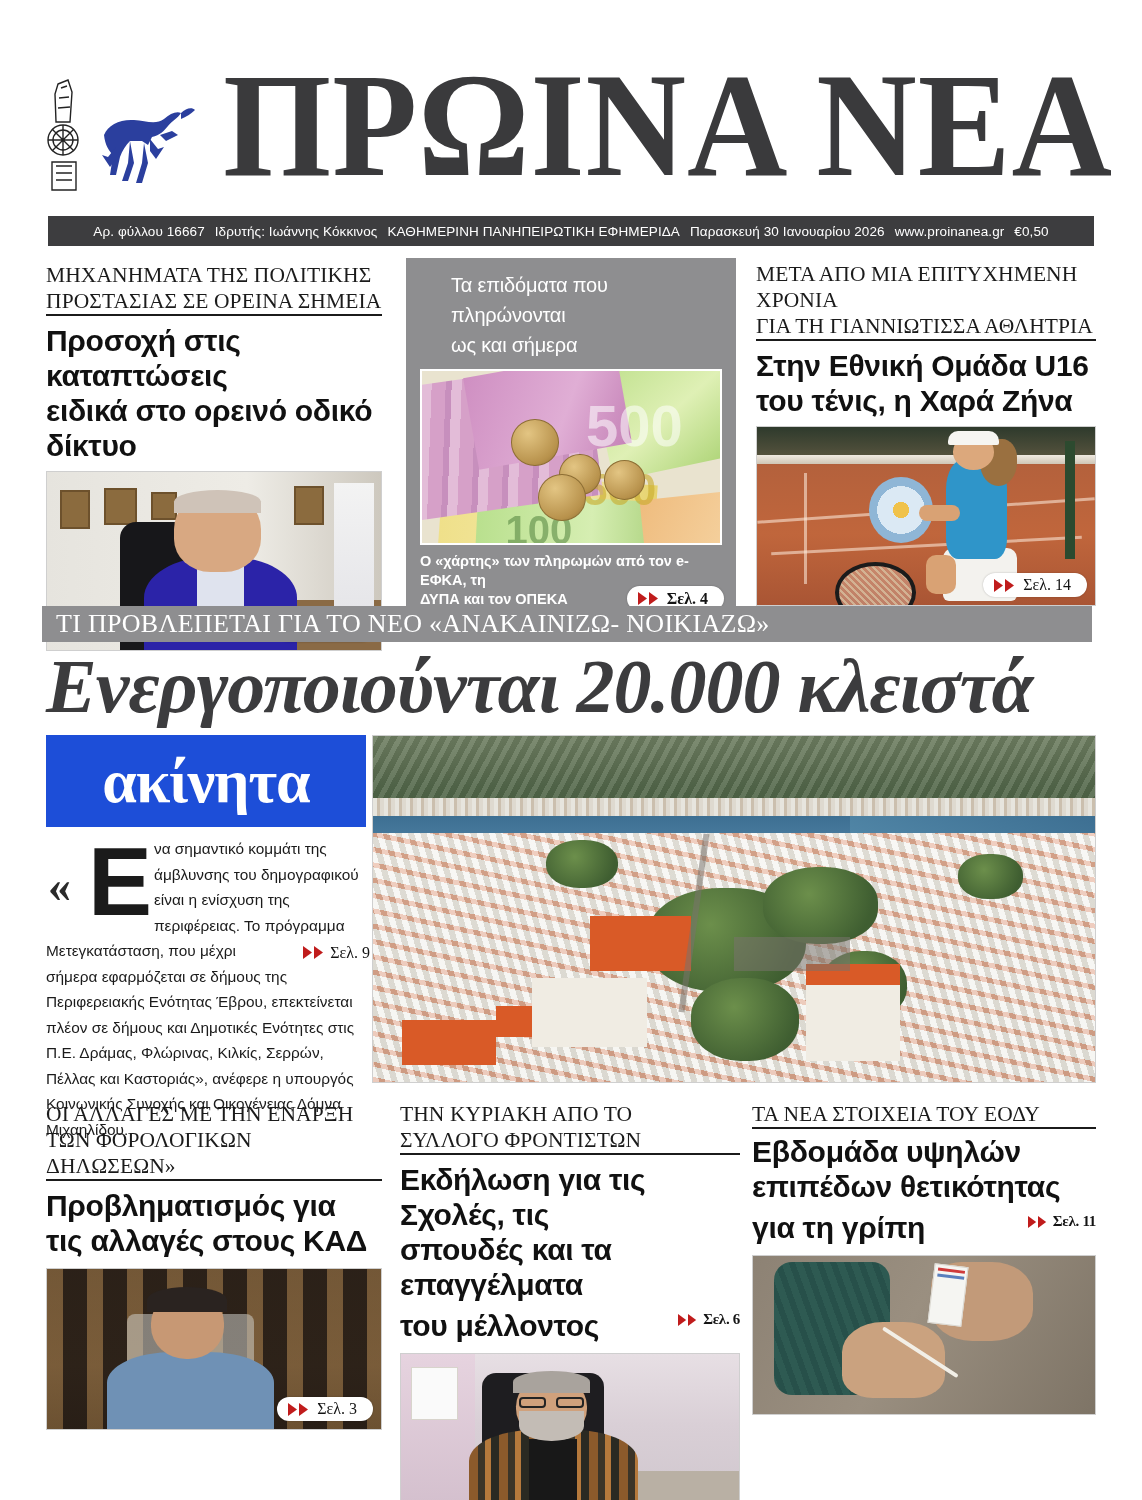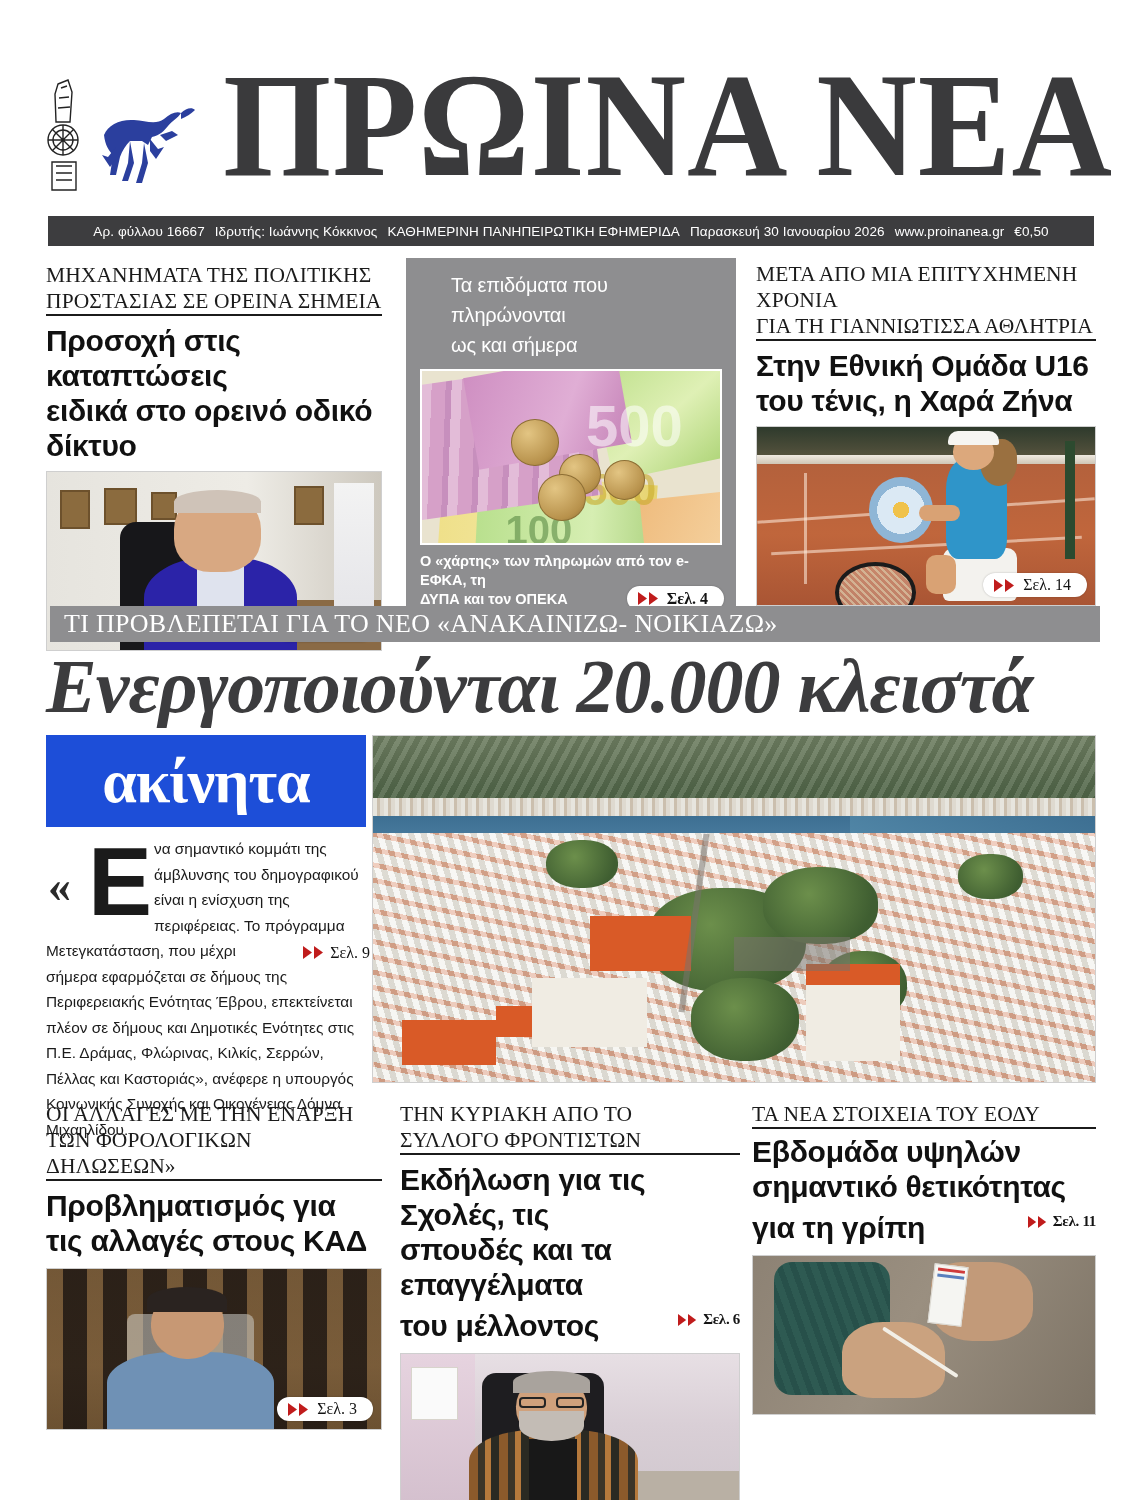--- a/index.html
+++ b/index.html
@@ -76,21 +76,21 @@
   .top-mid .tm-cap {
     margin-top: 7px; color: #ffffff; font-weight: bold;
     font-size: 14.5px; line-height: 19px; min-height: 42px; position: relative;
   }
 
   .top-right { position: absolute; left: 756px; top: 258px; width: 340px; }
   .top-right .photo { width: 340px; height: 180px; margin-top: 8px; }
 
   
   .banner-strip {
-    position: absolute; left: 50px; top: 606px; width: 1050px; height: 36px;
+    position: absolute; left: 42px; top: 606px; width: 1050px; height: 36px;
     background: #8e8e90; display: flex; align-items: center; padding-left: 14px;
   }
   .banner-strip .bs-text {
     font-family: "Liberation Serif", serif; font-size: 26px; color: #ffffff;
     letter-spacing: 0.3px; white-space: nowrap;
   }
   .main-headline {
     position: absolute; left: 46px; top: 643px; width: 1050px; height: 86px;
     font-family: "Liberation Serif", serif; font-style: italic; font-weight: bold;
     font-size: 76px; line-height: 86px; color: #3c3c3e; white-space: nowrap;
@@ -556,21 +556,21 @@
       </div>
     </div>
   </div>
 
   <div class="bot-right">
     <div class="kicker kicker-rule">
       <div>ΤΑ ΝΕΑ ΣΤΟΙΧΕΙΑ ΤΟΥ ΕΟΔΥ</div>
     </div>
     <div class="headline" style="margin-top:5px">
       <div>Εβδομάδα υψηλών</div>
-      <div>σημαντικό θετικότητας</div>
+      <div>επιπέδων θετικότητας</div>
       <div class="hl-row">
         <span>για τη γρίπη</span>
         <span class="pageref inline" style="padding-bottom:6px">
           <span class="arrows">
             <svg width="20" height="12" viewBox="0 0 22 13">
                 <polygon points="0,0 9,6.5 0,13" fill="#c01c1c"></polygon>
                 <polygon points="11,0 20,6.5 11,13" fill="#c01c1c"></polygon>
               </svg>
           </span>
           <span style="font-size:15px">Σελ. 11</span>

